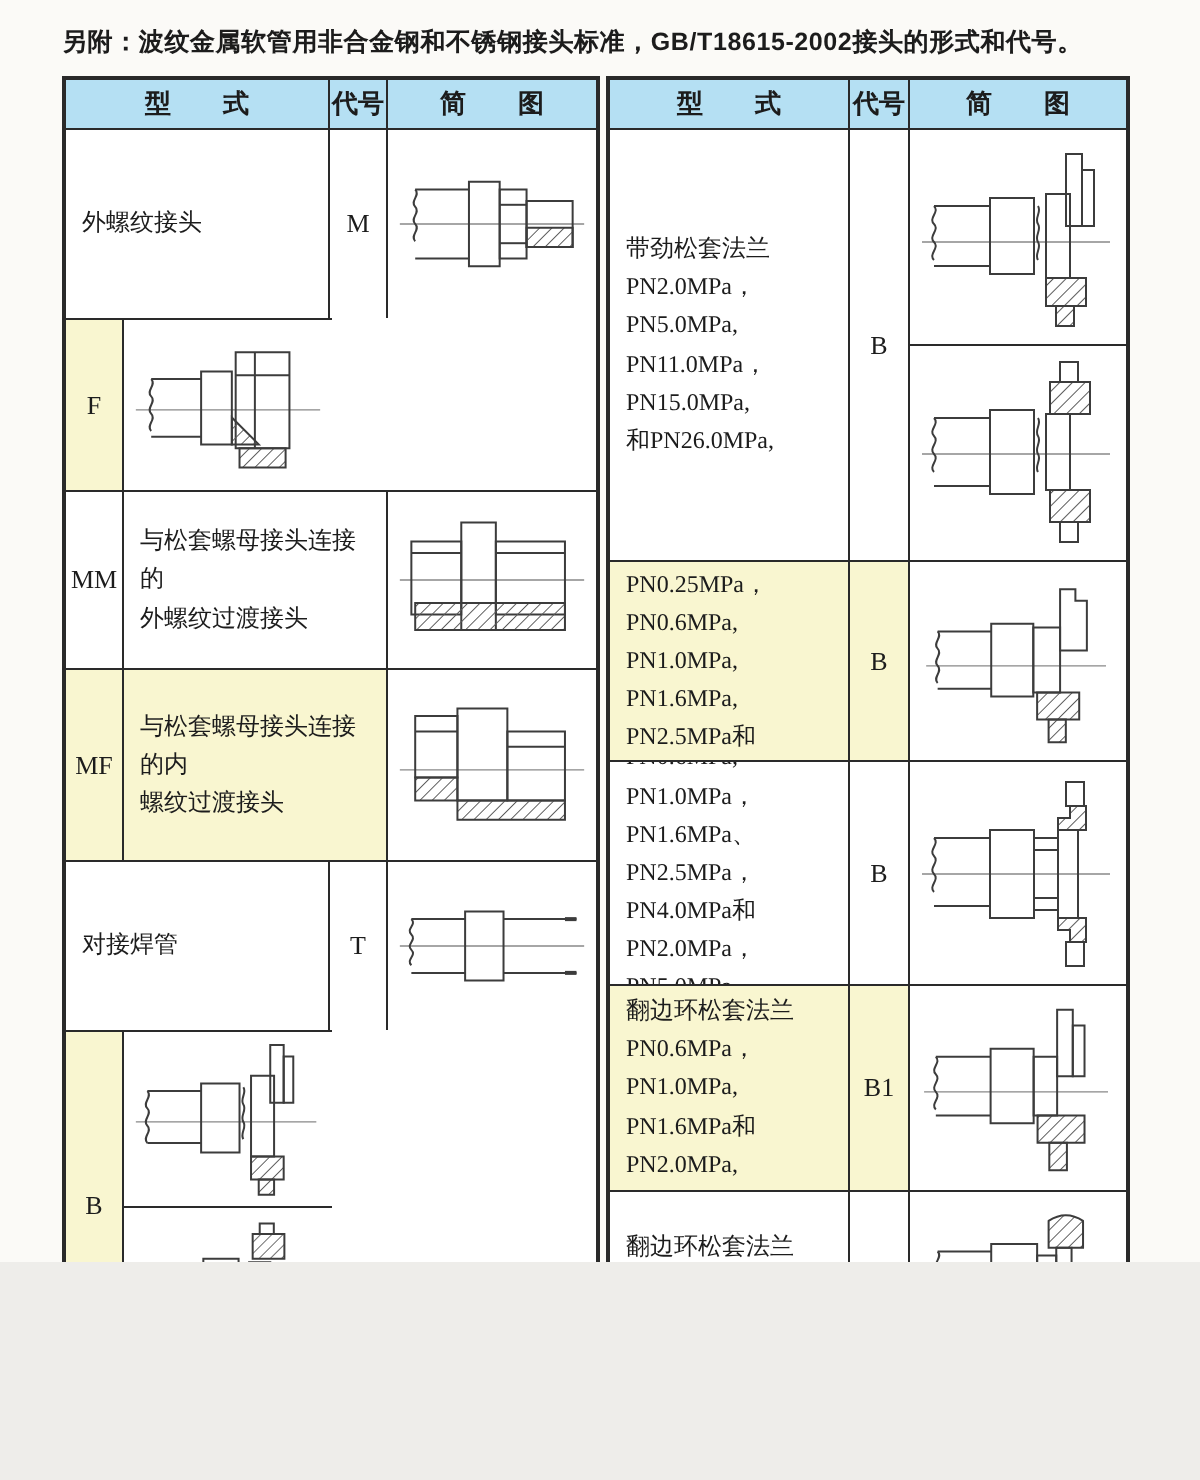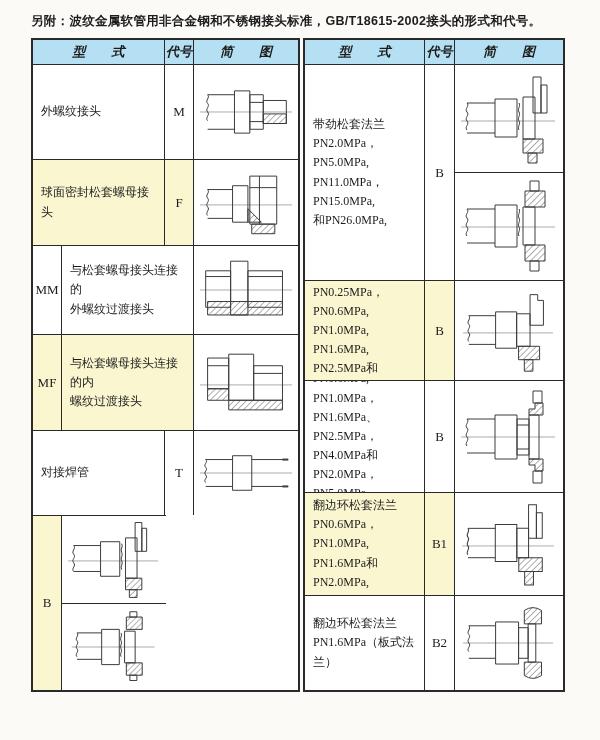--- a/index.html
+++ b/index.html
@@ -3,35 +3,35 @@
 <meta charset="utf-8">
 <style>
   :root{
     --blue:#b5e0f3;
     --yellow:#f9f6d0;
     --border:#2a2a2a;
     --ink:#1c1c1c;
   }
   html,body{margin:0;padding:0;}
   body{background:#eeedea;}
-  #page{position:relative;width:600px;height:740px;background:#fbfaf7;overflow:hidden;
+  #page{position:relative;width:600px;height:631px;background:#fbfaf7;overflow:hidden;
         font-family:"Liberation Serif","DejaVu Serif",serif;color:var(--ink);}
   #title{position:absolute;left:31px;top:13px;width:560px;
          font-family:"Liberation Sans","DejaVu Sans",sans-serif;
          font-weight:bold;font-size:12.5px;letter-spacing:0.3px;}
   .tbl{position:absolute;top:38px;border:2px solid var(--border);background:#fff;}
   #tbl-left{left:31px;}
   #tbl-right{left:303px;}
   .row{display:flex;}
   .cell{box-sizing:border-box;border-right:1px solid var(--border);border-top:1px solid var(--border);
         background:#fff;overflow:hidden;}
   .row .cell:last-child{border-right:none;}
   .row.hdr .cell{border-top:none;background:var(--blue);
         font-family:"Liberation Sans","DejaVu Sans",sans-serif;font-weight:bold;font-size:13px;
-        display:flex;align-items:center;justify-content:center;height:24px;font-style:italic;}
+        display:flex;align-items:center;justify-content:center;height:24px;}
   .type-cell{padding:6px 6px 6px 8px;display:flex;align-items:center;
         font-size:12px;line-height:1.6;white-space:pre-line;}
   .code-cell{display:flex;align-items:center;justify-content:center;font-size:13px;}
   .diag-cell{display:flex;flex-direction:column;padding:0;}
   .diag-sub{flex:1;display:flex;align-items:center;justify-content:center;}
   .diag-sub + .diag-sub{border-top:1px solid var(--border);}
   .hl{background:var(--yellow);}
   
   #tbl-left  .c1{width:132px;} #tbl-left  .c2{width:29px;} #tbl-left  .c3{width:104px;}
   #tbl-right .c1{width:120px;} #tbl-right .c2{width:30px;} #tbl-right .c3{width:108px;}
@@ -75,21 +75,20 @@
               <line x1="54" y1="28" x2="68" y2="28"></line>
               <line x1="54" y1="48" x2="68" y2="48"></line>
           <rect x="68" y="26" width="24" height="24"></rect>
           <rect x="68" y="40" width="24" height="10" fill="url(#hatch)"></rect>
         </svg>
       </div>
         </div>
     </div>
 
     <div class="row" style="height:86px">
-      <div class="cell c1 type-cell hl">球面密封松套螺母接头</div>
       <div class="cell c2 code-cell hl">F</div>
       <div class="cell c3 diag-cell">
           <div class="diag-sub">
         <svg class="diag" width="96" height="76" viewBox="0 0 100 76" fill="none" stroke="#3c3c3c" stroke-width="1">
           <line x1="2" y1="40" x2="98" y2="40" stroke="#888" stroke-width="0.7"></line>
           <path d="M10 24 c3 3 -3 6 0 9 c3 3 -3 6 0 9 c3 3 -3 6 0 9"></path>
           <line x1="10" y1="24" x2="36" y2="24"></line>
               <line x1="10" y1="54" x2="36" y2="54"></line>
           <rect x="36" y="20" width="16" height="38"></rect>
           <rect x="54" y="10" width="28" height="50"></rect>

